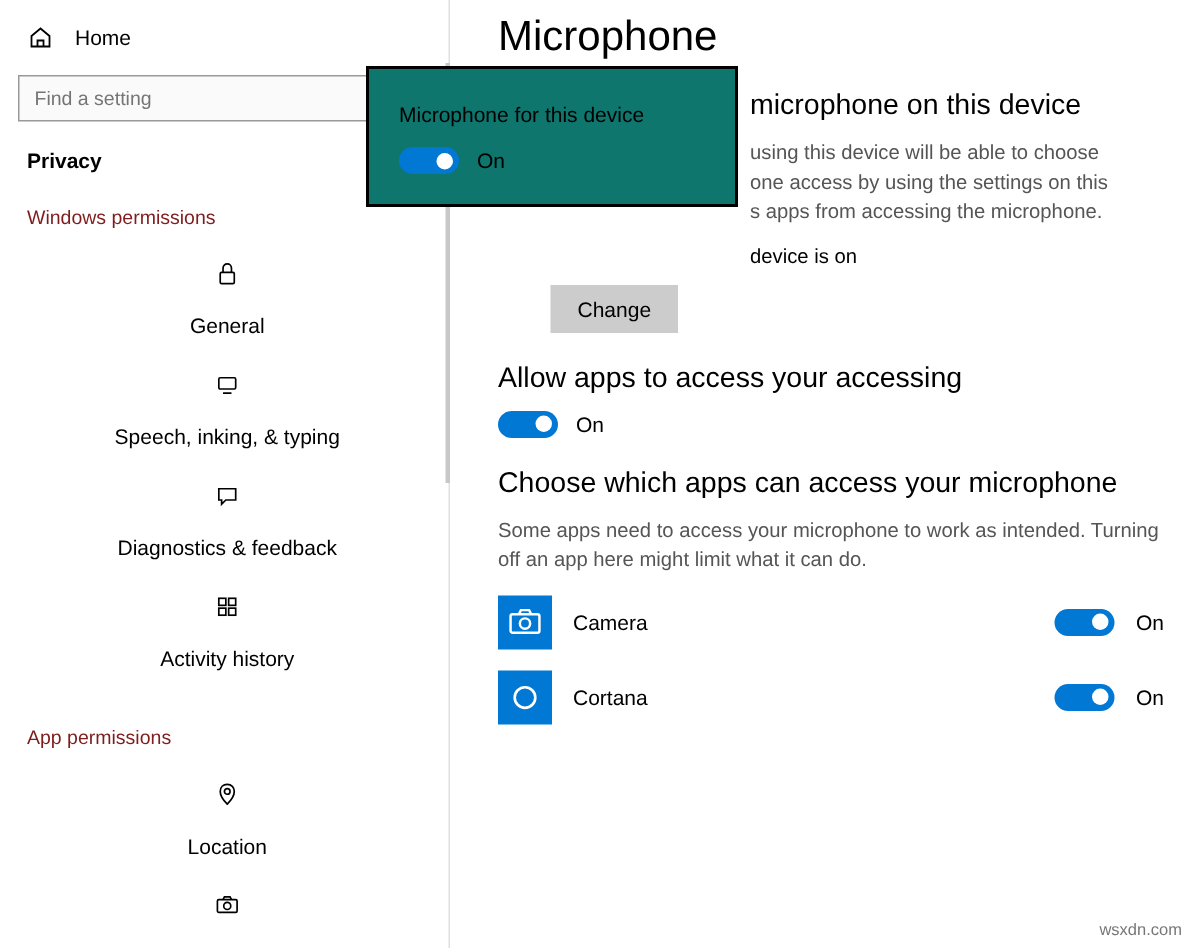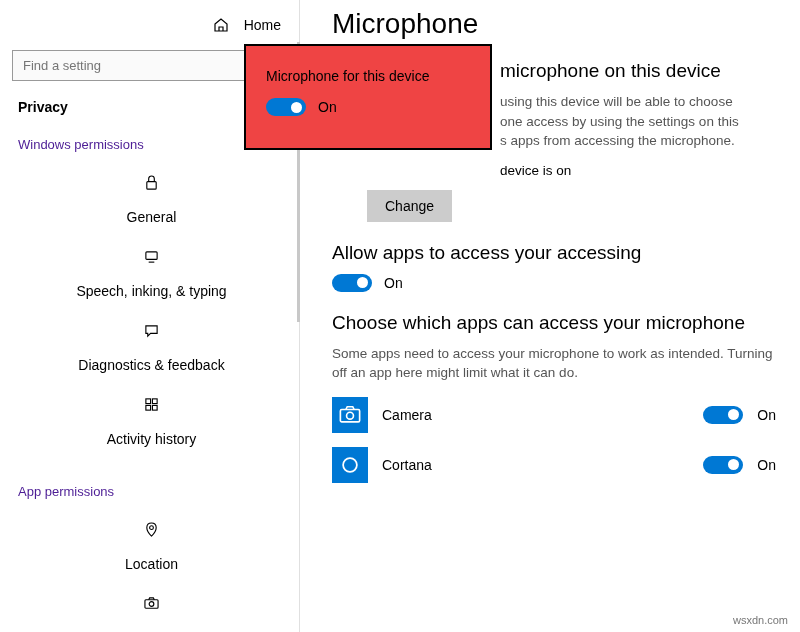--- a/index.html
+++ b/index.html
@@ -1,29 +1,29 @@
 <!DOCTYPE html>
 <html><head>
 <meta charset="utf-8">
 <style>
   * { margin: 0; padding: 0; box-sizing: border-box; font-family: "Segoe UI", sans-serif; }
   body { width: 800px; height: 632px; background: #fff; overflow: hidden; position: relative; }
   .container { display: flex; height: 100%; }
   
   .sidebar { width: 300px; background: #fff; padding-top: 8px; border-right: 1px solid #e0e0e0; position: relative; }
-  .home-row { display: flex; align-items: center; padding: 8px 18px; gap: 14px; cursor: pointer; justify-content: flex-end; }
+  .home-row { display: flex; align-items: center; padding: 8px 18px; gap: 14px; cursor: pointer; }
   .home-row span.label { font-size: 14px; color: #000; }
   .icon { width: 18px; height: 18px; display: flex; align-items: center; justify-content: center; flex-shrink: 0; }
   
   .search-box { margin: 8px 12px 14px 12px; border: 1px solid #999; padding: 7px 10px; font-size: 13px; color: #666; background: #fafafa; }
   .search-box input { border: none; background: transparent; outline: none; width: 100%; font-size: 13px; color: #333; }
   
   .privacy-label { font-size: 14px; font-weight: 600; padding: 4px 18px 18px 18px; }
   
-  .section-header { font-size: 13px; color: #4c1d95; padding: 4px 18px 10px 18px; }
+  .section-header { font-size: 13px; color: #7f1d1d; padding: 4px 18px 10px 18px; }
   
   .nav-item { display: flex; align-items: center; gap: 18px; padding: 11px 18px; cursor: pointer; font-size: 14px; color: #000; border-left: 4px solid transparent; flex-direction: column; }
   .nav-item.active { background: #e8e8e8; border-left-color: #0078d4; }
   
   .main { flex: 1; padding: 0 24px 0 32px; overflow-y: auto; }
   .page-title { font-size: 28px; font-weight: 400; margin-top: 8px; margin-bottom: 18px; }
   
   .section-title { font-size: 19px; font-weight: 500; margin: 20px 0 10px 0; color: #000; }
   .desc { font-size: 13.5px; color: #555; line-height: 1.45; margin-bottom: 12px; }
   .status-line { font-size: 13.5px; margin-bottom: 12px; margin-top: 10px; }
@@ -32,21 +32,21 @@
   
   .toggle-row { display: flex; align-items: center; gap: 12px; margin: 8px 0 20px 0; }
   .toggle { width: 40px; height: 18px; background: #0078d4; border-radius: 10px; position: relative; cursor: pointer; }
   .toggle::after { content: ""; position: absolute; width: 11px; height: 11px; background: #fff; border-radius: 50%; top: 3.5px; right: 4px; }
   .toggle-label { font-size: 14px; }
   
   .app-row { display: flex; align-items: center; gap: 14px; margin: 14px 0; }
   .app-icon { width: 36px; height: 36px; background: #0078d4; display: flex; align-items: center; justify-content: center; }
   .app-name { font-size: 14px; flex: 1; }
   
-  .popup { position: absolute; left: 244px; top: 44px; width: 248px; background: #ef4444; border: 2px solid #000; padding: 22px 20px 32px 20px; z-index: 100; }
+  .popup { position: absolute; left: 244px; top: 44px; width: 248px; background: #0f766e; border: 2px solid #000; padding: 22px 20px 20px 20px; z-index: 100; }
   .popup-title { font-size: 14px; margin-bottom: 14px; }
   
   .footer { position: absolute; bottom: 6px; right: 12px; font-size: 11px; color: #777; }
   
   .scroll-track { position: absolute; left: 297px; top: 42px; width: 3px; height: 280px; background: #c8c8c8; }
 </style>
 </head>
 <body>
 
 <div class="container">

